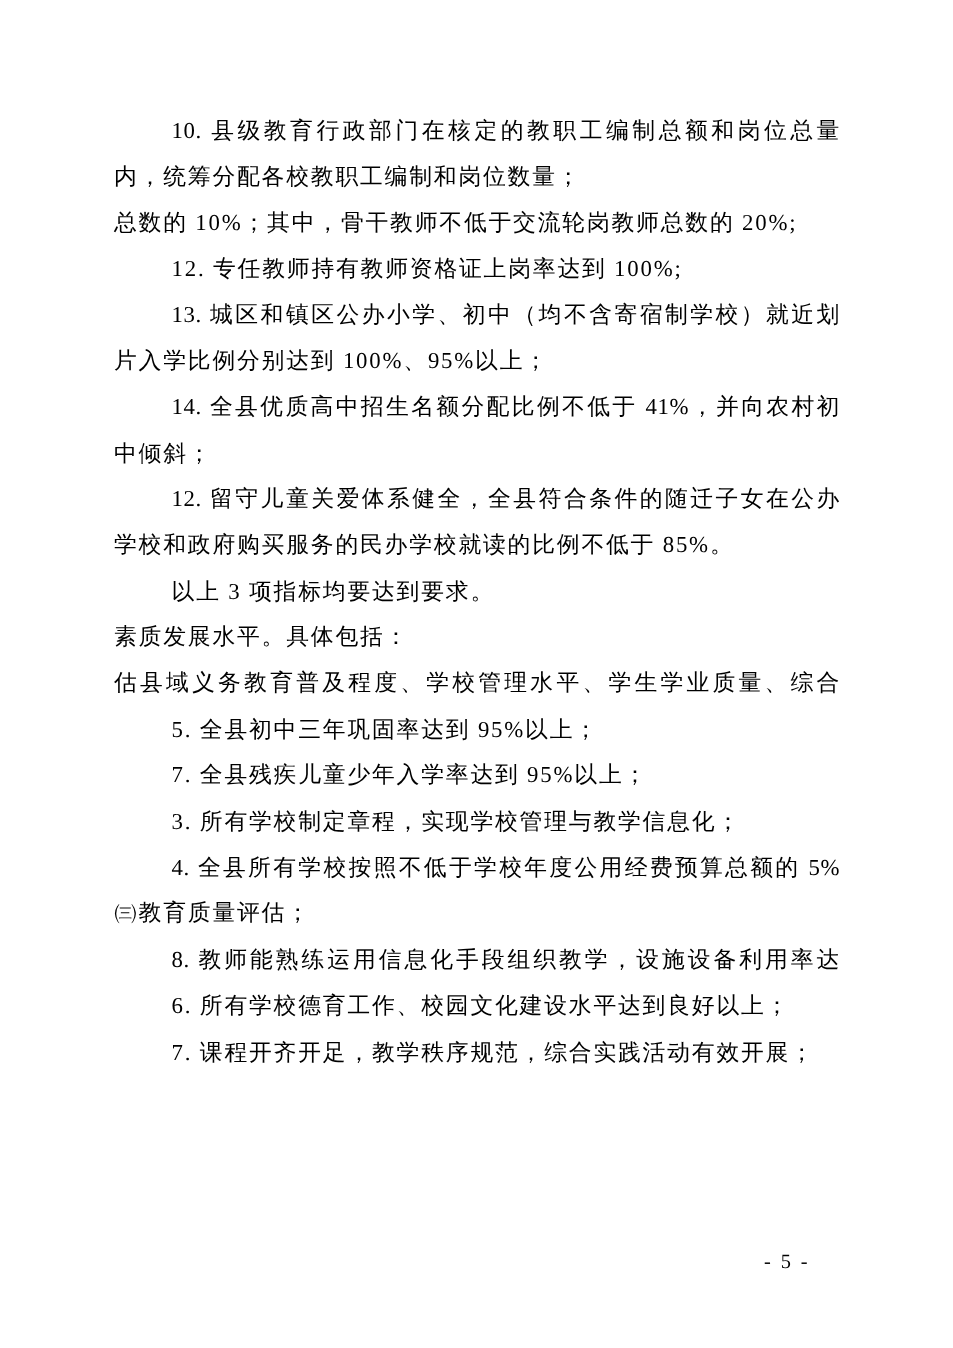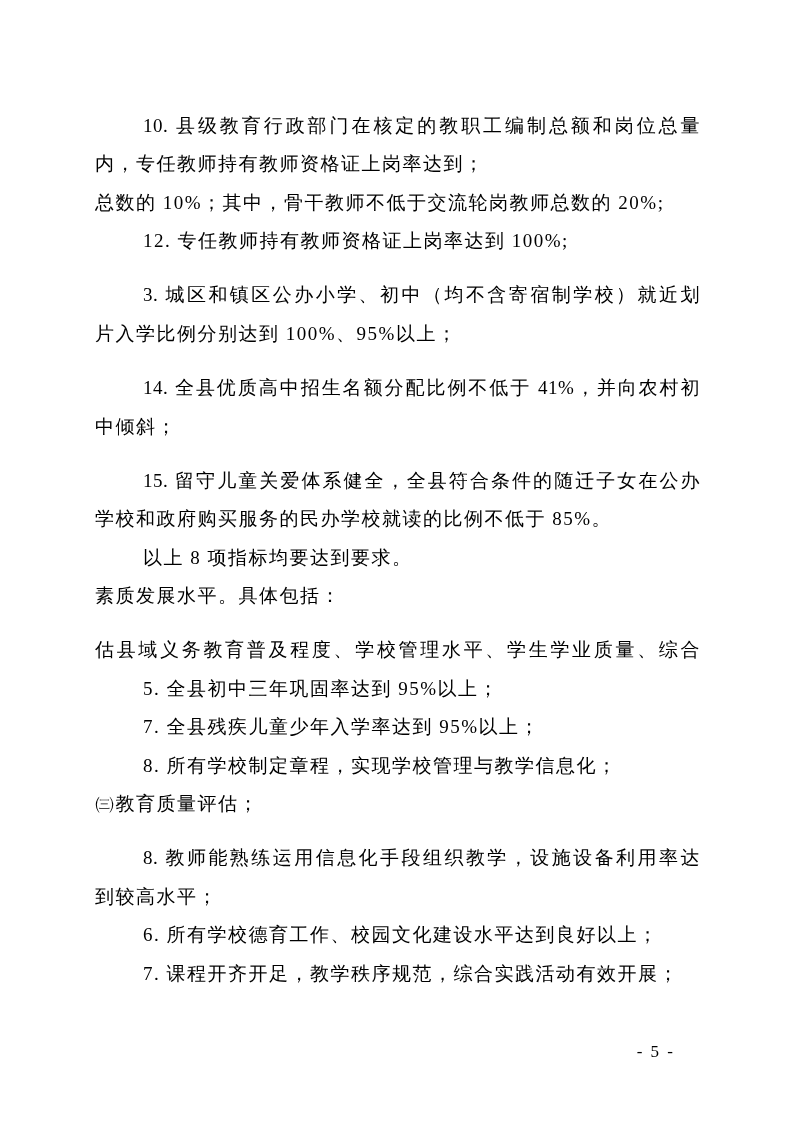--- a/index.html
+++ b/index.html
@@ -32,21 +32,20 @@
   }
   .line.indent {
     padding-left: 48px;
   }
   .line.full {
     white-space: normal;
     text-align: justify;
     text-align-last: justify;
     text-justify: inter-character;
     letter-spacing: 0.5px;
-    margin-top: 16px;
   }
   .line.full.indent {
     padding-left: 0;
     text-indent: 48px;
   }
   #page-number {
     position: absolute;
     top: 1040px;
     left: 95px;
     width: 580px;
@@ -56,35 +55,35 @@
     letter-spacing: 2px;
     font-family: "Liberation Serif", "DejaVu Serif", serif;
   }
 </style>
 </head>
 <body>
 
 <div id="page">
   <div id="doc-body">
       <div class="line indent full">10. 县级教育行政部门在核定的教职工编制总额和岗位总量</div>
-      <div class="line">内，专任教师持有教师资格证上岗率达到；</div>
+      <div class="line">内，统筹分配各校教职工编制和岗位数量；</div>
       <div class="line">总数的 10%；其中，骨干教师不低于交流轮岗教师总数的 20%;</div>
       <div class="line indent">12. 专任教师持有教师资格证上岗率达到 100%;</div>
-      <div class="line indent full">3. 城区和镇区公办小学、初中（均不含寄宿制学校）就近划</div>
+      <div class="line indent full">13. 城区和镇区公办小学、初中（均不含寄宿制学校）就近划</div>
       <div class="line">片入学比例分别达到 100%、95%以上；</div>
       <div class="line indent full">14. 全县优质高中招生名额分配比例不低于 41%，并向农村初</div>
       <div class="line">中倾斜；</div>
-      <div class="line indent full">15. 留守儿童关爱体系健全，全县符合条件的随迁子女在公办</div>
+      <div class="line indent full">12. 留守儿童关爱体系健全，全县符合条件的随迁子女在公办</div>
       <div class="line">学校和政府购买服务的民办学校就读的比例不低于 85%。</div>
-      <div class="line indent">以上 8 项指标均要达到要求。</div>
+      <div class="line indent">以上 3 项指标均要达到要求。</div>
       <div class="line">素质发展水平。具体包括：</div>
       <div class="line full">估县域义务教育普及程度、学校管理水平、学生学业质量、综合</div>
       <div class="line indent">5. 全县初中三年巩固率达到 95%以上；</div>
       <div class="line indent">7. 全县残疾儿童少年入学率达到 95%以上；</div>
-      <div class="line indent">8. 所有学校制定章程，实现学校管理与教学信息化；</div>
+      <div class="line indent">3. 所有学校制定章程，实现学校管理与教学信息化；</div>
+      <div class="line indent full">4. 全县所有学校按照不低于学校年度公用经费预算总额的 5%</div>
       <div class="line">㈢教育质量评估；</div>
       <div class="line indent full">8. 教师能熟练运用信息化手段组织教学，设施设备利用率达</div>
-      <div class="line">到较高水平；</div>
       <div class="line indent">6. 所有学校德育工作、校园文化建设水平达到良好以上；</div>
       <div class="line indent">7. 课程开齐开足，教学秩序规范，综合实践活动有效开展；</div>
     </div>
   <div id="page-number">- 5 -</div>
 </div>
 
 </body></html>

